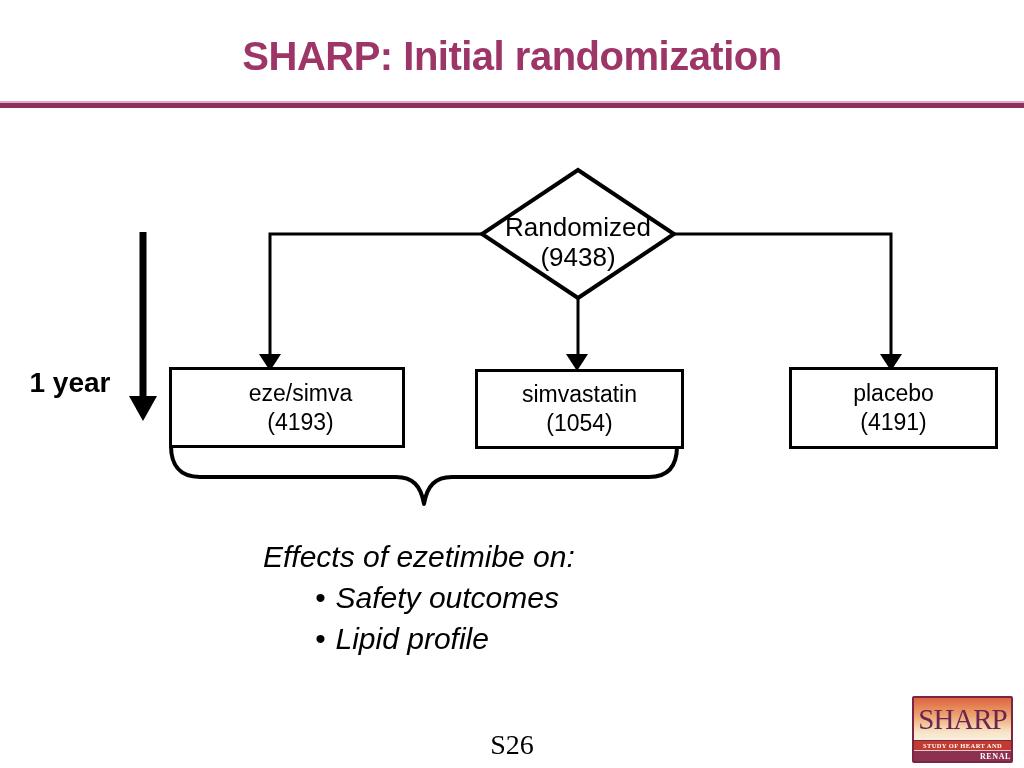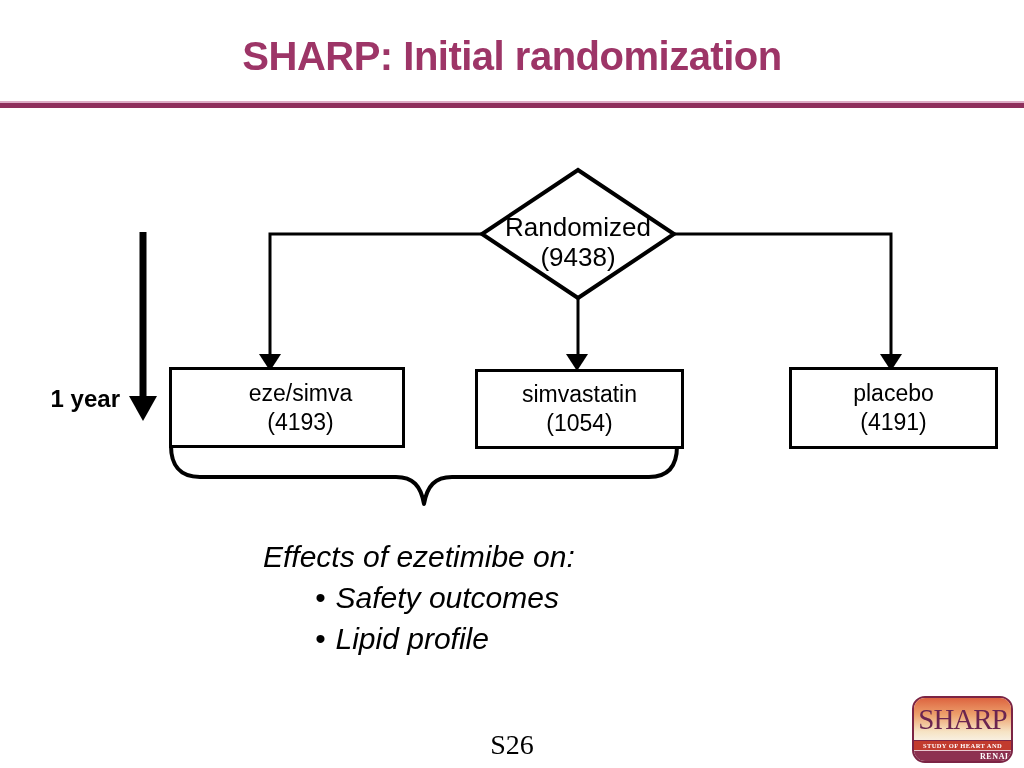--- a/index.html
+++ b/index.html
@@ -21,35 +21,35 @@
 
   
   .arm-box{position:absolute;z-index:2;background:#fff;border:3px solid #000;
     display:flex;flex-direction:column;align-items:center;justify-content:center;
     font-size:23px;line-height:29px;text-align:center;}
   .box-1{left:169px;top:367px;width:203px;height:75px;padding-left:27px;}
   .box-2{left:475px;top:369px;width:203px;height:74px;}
   .box-3{left:789px;top:367px;width:203px;height:76px;}
 
   
-  .one-year{position:absolute;left:20px;top:384px;width:100px;z-index:2;
-    text-align:right;font-size:24px;font-weight:bold;line-height:30px;}
+  .one-year{position:absolute;left:20px;top:368px;width:100px;z-index:2;
+    text-align:center;font-size:28px;font-weight:bold;line-height:30px;}
 
   
   .note{position:absolute;left:263px;top:536px;z-index:2;font-size:30px;line-height:41px;font-style:italic;}
   .note-bullet{padding-left:52px;}
   .bdot{margin-right:10px;}
 
   
   .footer-code{position:absolute;left:0;top:729px;width:1024px;z-index:2;text-align:center;
     font-family:"Liberation Serif",serif;font-size:28px;}
 
   
   .logo{position:absolute;left:912px;top:696px;width:101px;height:67px;z-index:2;
-    box-sizing:border-box;border:2px solid #7b2444;border-radius:13px;overflow:hidden;
+    box-sizing:border-box;border:2px solid #7b2444;border-radius:2px;overflow:hidden;
     display:flex;flex-direction:column;font-family:"Liberation Serif",serif;}
   .logo-word{flex:1;background:linear-gradient(#dd6440 0%,#eda06c 40%,#f6e3c4 80%,#f8efe0 100%);
     color:#6b2550;font-size:29px;line-height:42px;text-align:center;letter-spacing:-1px;}
   .logo-band1{height:10px;box-sizing:border-box;background:#c23b2e;border-top:1px solid #7b2444;
     color:#fff;font-size:6.5px;line-height:9px;text-align:center;letter-spacing:0.4px;font-weight:bold;}
   .logo-band2{height:13px;box-sizing:border-box;background:#8d3150;border-top:1px solid #e8c7ce;
     color:#fff;font-size:8px;line-height:11px;text-align:right;letter-spacing:0.6px;font-weight:bold;padding-left:28px;}
 </style>
 </head>
 <body>

